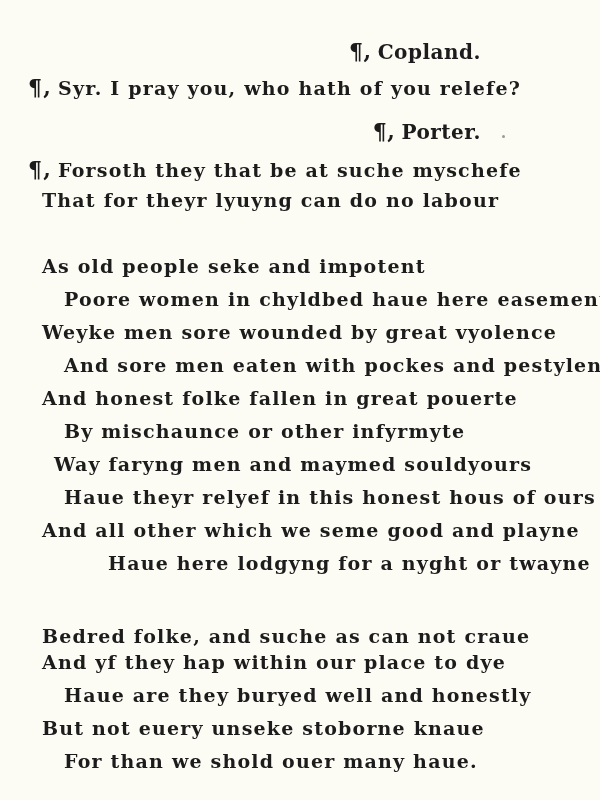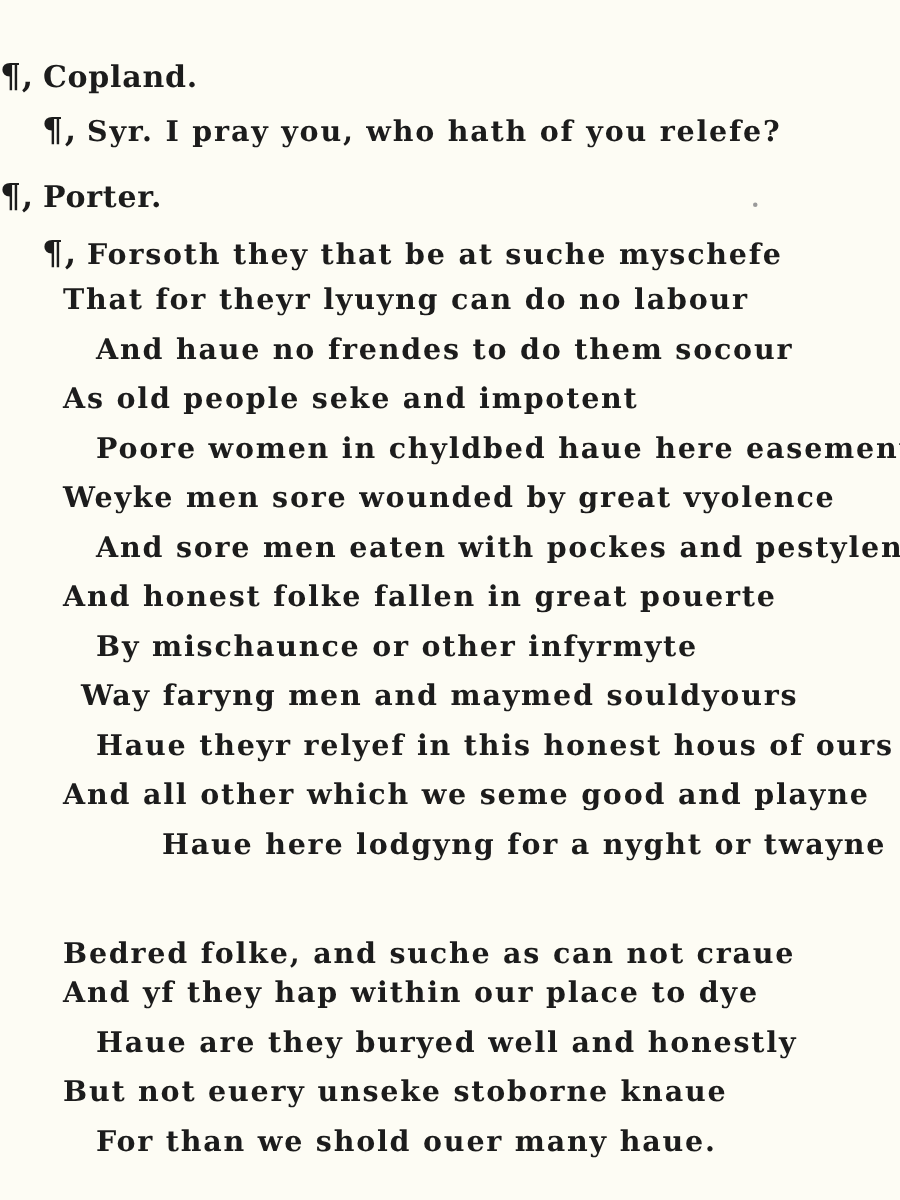--- a/index.html
+++ b/index.html
@@ -16,21 +16,21 @@
       color: #1c1c1c;
     }
     .page {
       position: absolute;
       left: 0; top: 0;
       width: 600px; height: 800px;
     }
     .heading {
       position: absolute;
       left: 0; width: 481px;
-      text-align: left;
+      text-align: right;
       font-size: 20px;
       font-weight: bold;
       letter-spacing: 0.5px;
     }
     .line {
       position: absolute;
       font-size: 19px;
       letter-spacing: 1.2px;
       white-space: nowrap;
       font-weight: bold;
@@ -64,21 +64,20 @@
   <div class="heading" style="top:118px;">
     <span class="pilcrow">¶,</span><span>Porter.</span>
   </div>
 
   <div class="dot"></div>
 
   <div class="line" style="left:28px; top:156px;">
     <span class="pilcrow">¶,</span><span>Forsoth they that be at suche myschefe</span>
   </div>
   <div class="line" style="left:42px; top:189px;">That for theyr lyuyng can do no labour</div>
-  <div class="line" style="left:64px; top:222px;">And haue no frendes to do them socour</div>
   <div class="line" style="left:42px; top:255px;">As old people seke and impotent</div>
   <div class="line" style="left:64px; top:288px;">Poore women in chyldbed haue here easement</div>
   <div class="line" style="left:42px; top:321px;">Weyke men sore wounded by great vyolence</div>
   <div class="line" style="left:64px; top:354px;">And sore men eaten with pockes and pestylence</div>
   <div class="line" style="left:42px; top:387px;">And honest folke fallen in great pouerte</div>
   <div class="line" style="left:64px; top:420px;">By mischaunce or other infyrmyte</div>
   <div class="line" style="left:54px; top:453px;">Way faryng men and maymed souldyours</div>
   <div class="line" style="left:64px; top:486px;">Haue theyr relyef in this honest hous of ours</div>
   <div class="line" style="left:42px; top:519px;">And all other which we seme good and playne</div>
   <div class="line" style="left:72px; top:552px;margin-left:36px;">Haue here lodgyng for a nyght or twayne</div>

